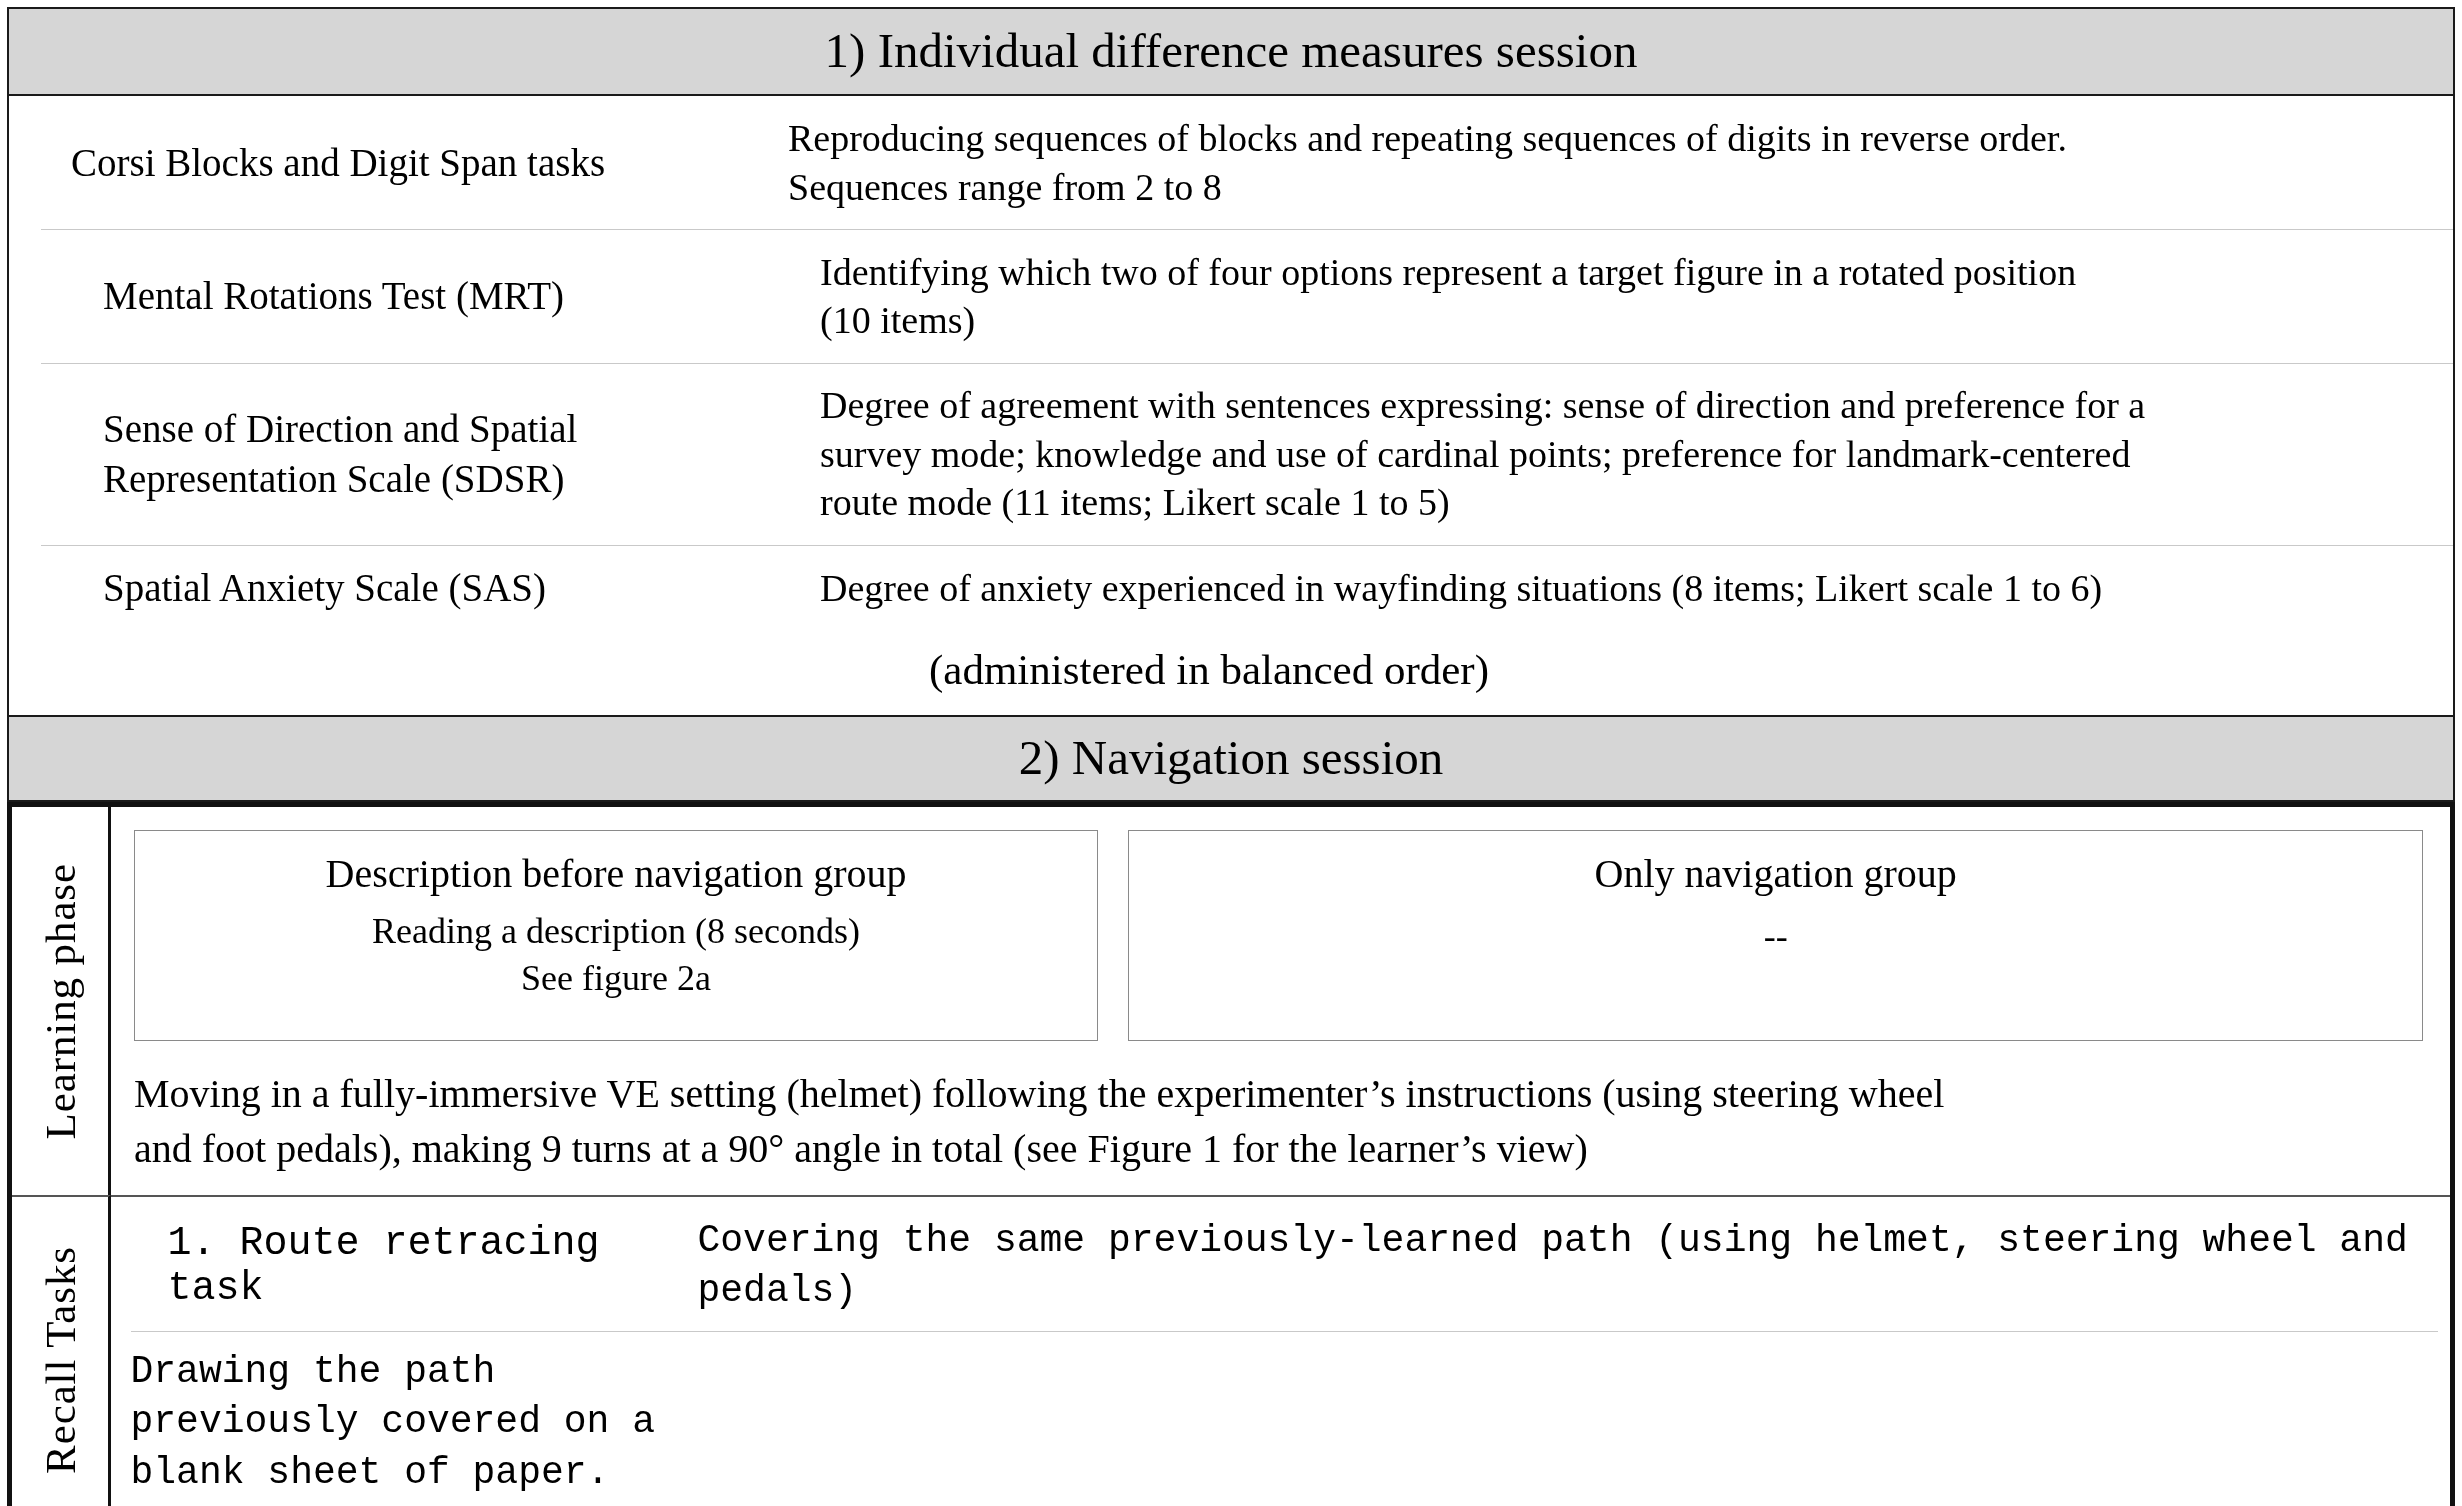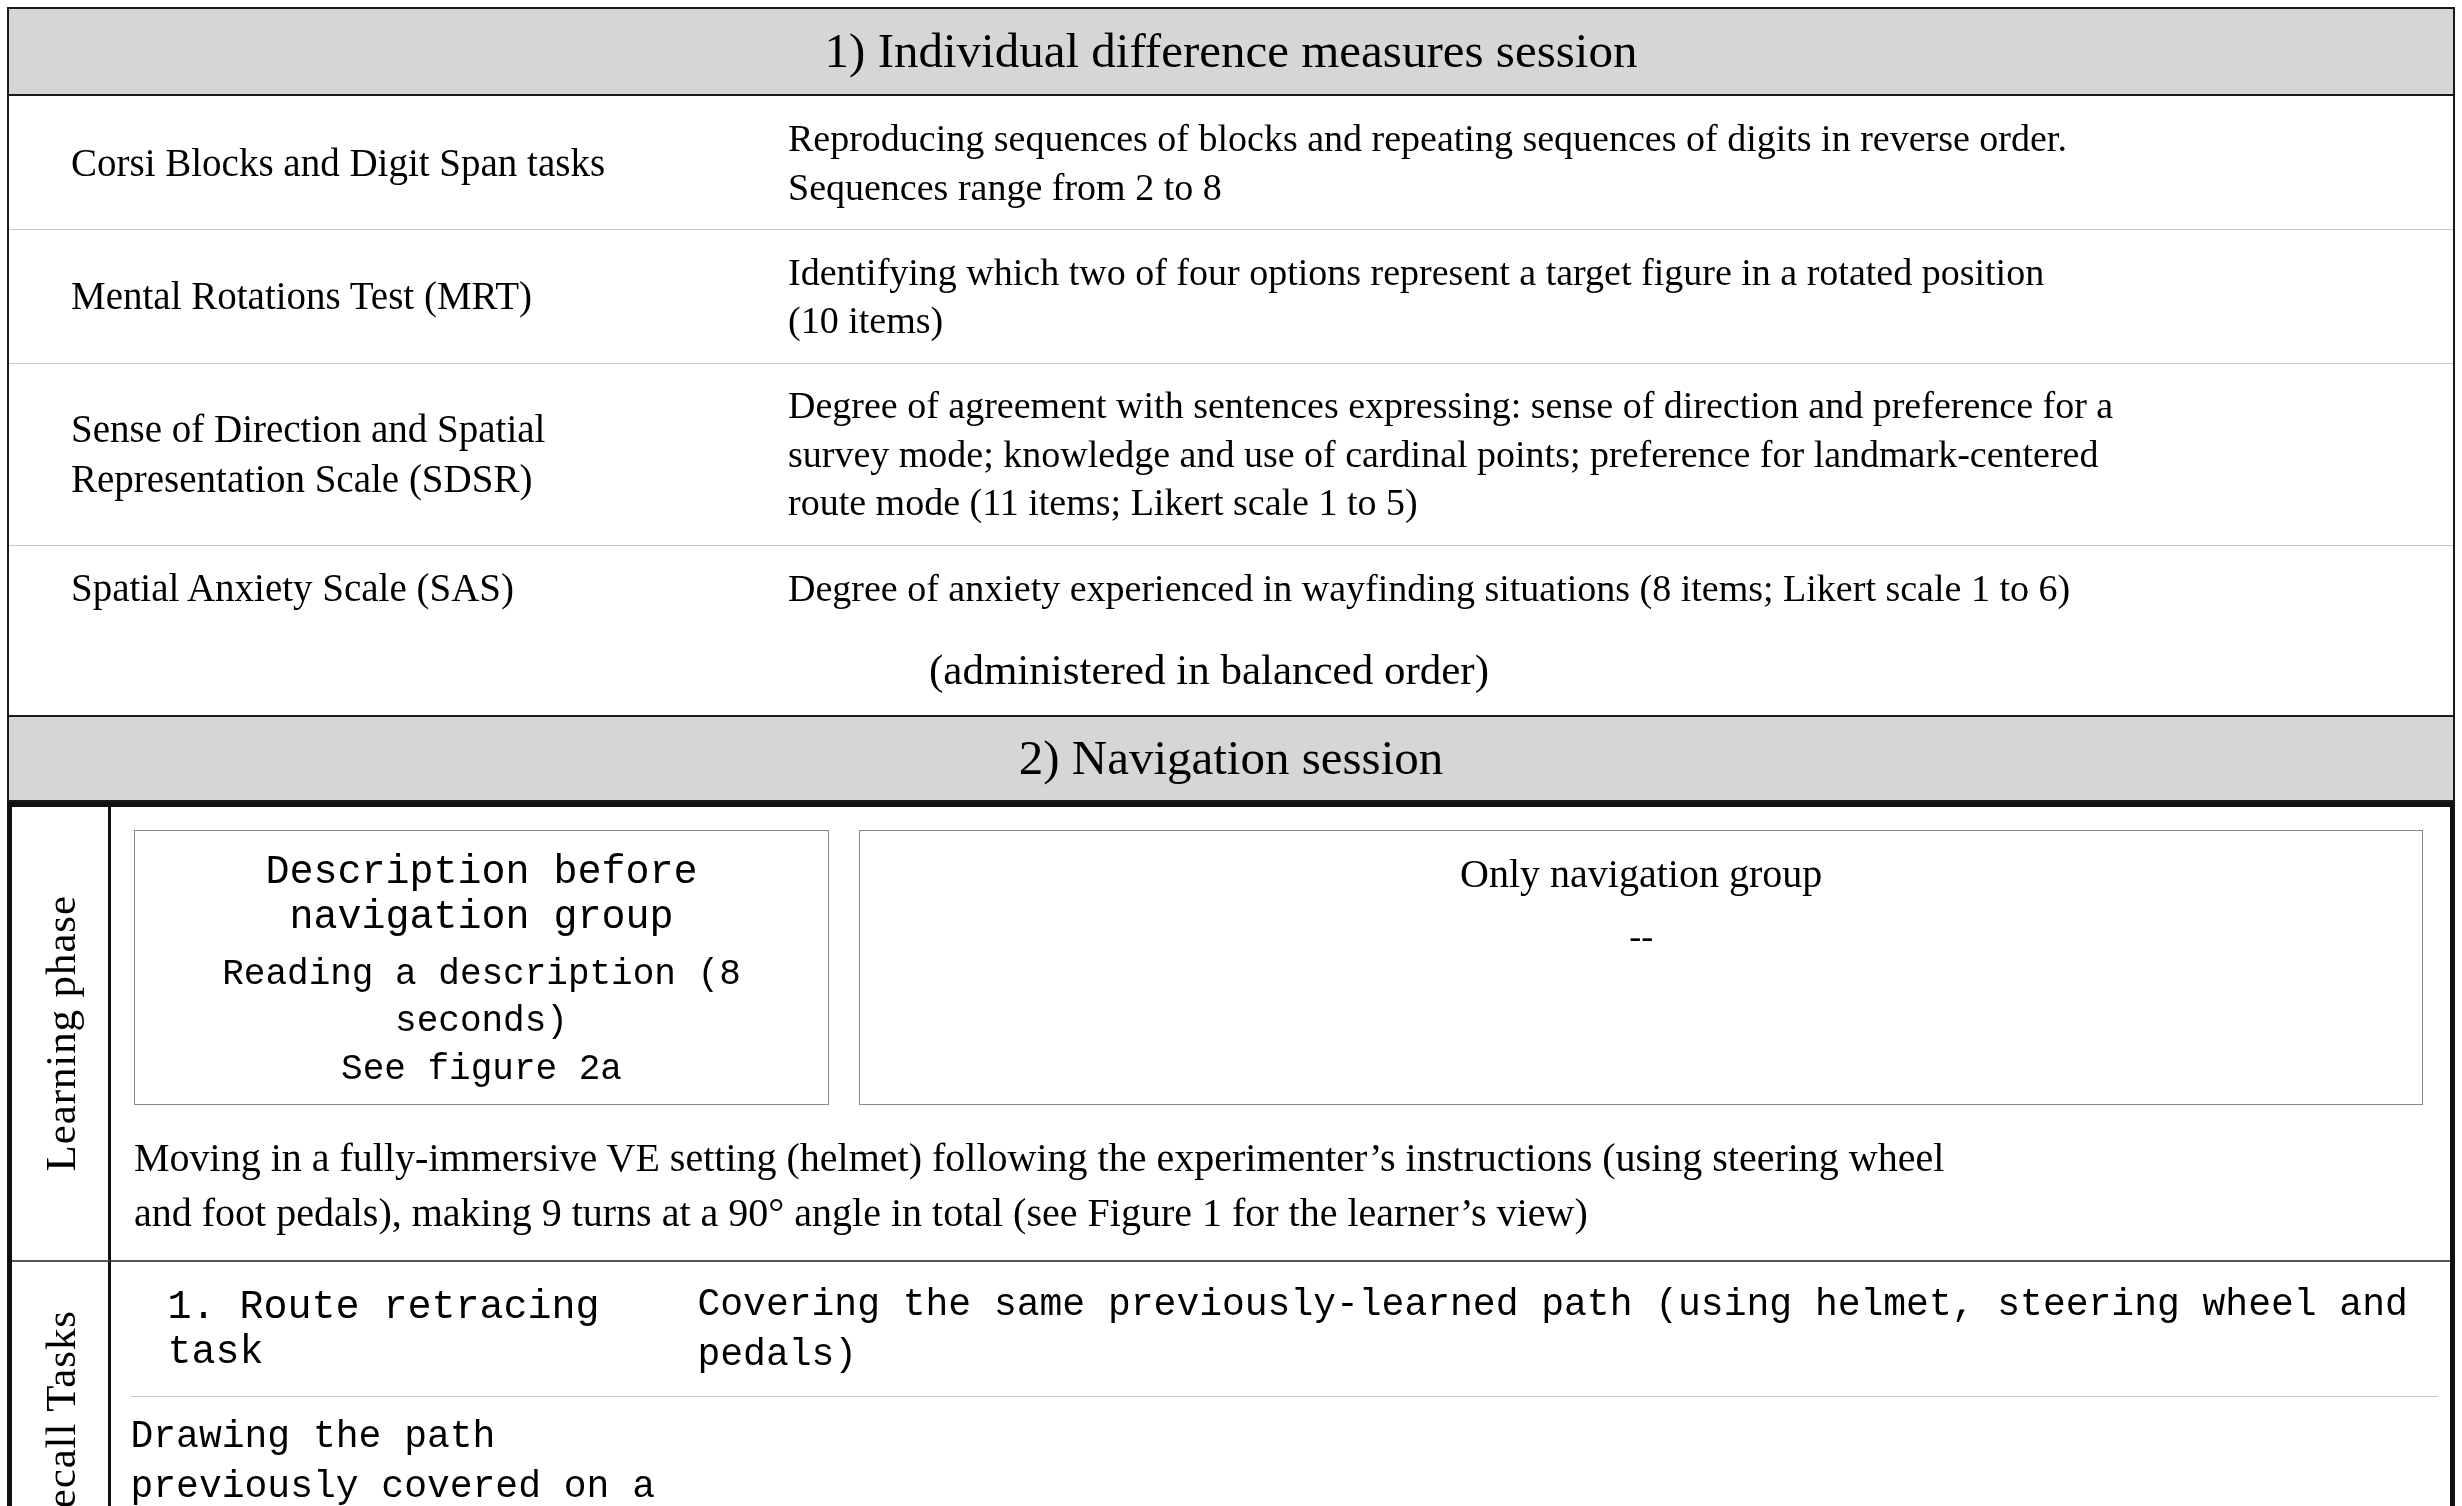--- a/index.html
+++ b/index.html
@@ -19,21 +19,21 @@
     font-size: 49px;
     padding: 13.3px 0 15px 0;
     border-bottom: 2.7px solid #1a1a1a;
   }
   .m-row {
     display: grid;
     grid-template-columns: 779px 1fr;
     align-items: center;
     padding: 17.7px 0;
   }
-  .m-row + .m-row { border-top: 1.8px solid var(--row-divider, #c9c9c9); }
+  .m-row + .m-row { border-top: 1.8px solid var(--row-divider, #c9c9c9); margin-left: 32px; }
   .cell-task { padding: 0 21px 0 62px; font-size: 39px; line-height: 1.28; }
   .cell-desc { font-size: 38px; line-height: 1.28; white-space: pre-line; padding-right: 23px; }
   .note { text-align: center; font-size: 43px; padding: 14px 44px 21px 0; }
 
   
   .sec2-header {
     background: var(--header-bg, #d6d6d6);
     text-align: center;
     font-size: 49px;
     padding: 11.5px 0 14px 0;
@@ -58,21 +58,21 @@
   .learn-content { padding: 23px 26.6px 19.5px 23px; }
   .groups { display: flex; gap: 30px; }
   .gbox {
     border: 1.8px solid #8a8a8a;
     box-sizing: border-box;
     padding: 19.5px 14px 10.6px 14px;
     text-align: center;
     min-height: 211px;
   }
   .gbox1 { width: 657px; }
-  .gbox2 { width: 695px; font-family: Liberation Mono, monospace; }
+  .gbox2 { width: 964px; }
   .gbox3 { flex: 1; }
   .gname { font-size: 40px; margin-bottom: 10.6px; }
   .gline { font-size: 36px; line-height: 1.32; }
   .gbox3 .gline { margin-top: 16px; }
   .common { font-size: 40px; line-height: 1.38; white-space: pre-line; margin-top: 25px; }
 
   .recall-side, .recall-content { border-top: 2.7px solid #555; }
   .recall-content { padding: 3.5px 12.4px 8.9px 19.5px; }
   .r-row {
     display: grid;

